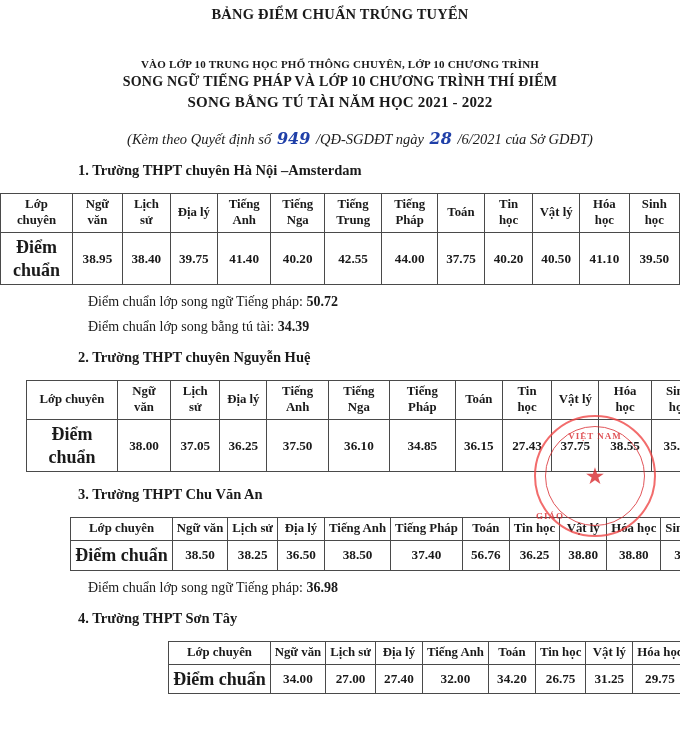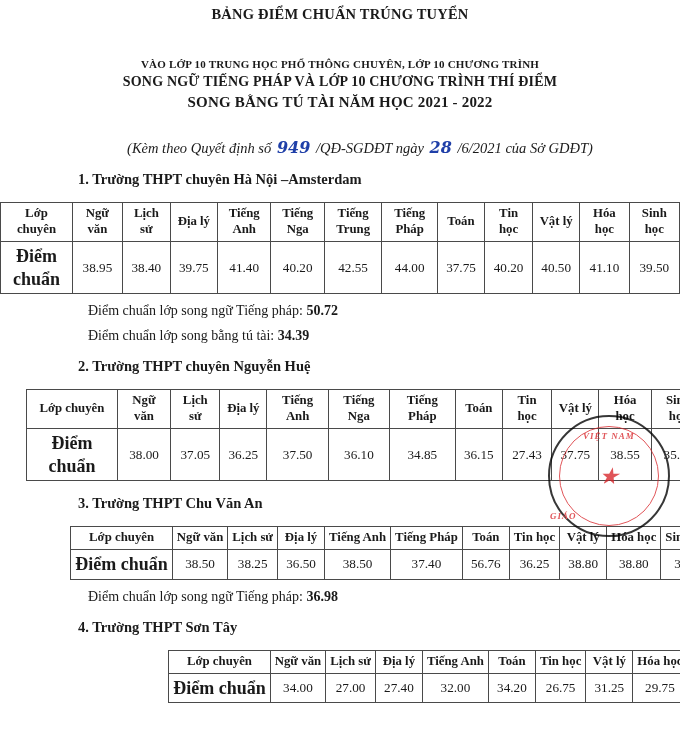--- a/index.html
+++ b/index.html
@@ -21,21 +21,21 @@
   }
   .t1{font-size:14.5px;}
   .t2{font-size:11px;margin-top:32px;}
   .t3{font-size:14px;}
   .t4{font-size:15px;}
 
   .decree{
     text-align:center;
     font-style:italic;
     font-size:14.5px;
-    margin-top:25px;
+    margin-top:16px;
     position:relative;
     padding-left:40px;
   }
   .hand{
     font-family:"DejaVu Serif", serif;
     font-style:italic;
     color:#1f3fa8;
     font-size:16px;
     font-weight:bold;
     padding:0 2px;
@@ -62,50 +62,49 @@
   table.scores td.hdr{
     font-weight:bold;
     font-size:12.8px;
     min-width:38px;
   }
   table.scores td.rowlbl{
     font-weight:bold;
     font-size:18px;
   }
   table.scores td.val{
-    font-weight:normal;
+    font-weight:bold;
     font-size:13.2px;
   }
 
   .note{
     font-size:14px;
     margin:9px 0 0 88px;
   }
   .note b{font-weight:bold;}
   .note .num{font-weight:bold;}
 
   .tbl-wrap{width:100%;margin-top:14px;}
   .tbl-wrap.center{display:flex;justify-content:center;}
   .tbl-wrap.offset2{display:flex;justify-content:center;padding-left:26px;}
   .tbl-wrap.offset3{display:flex;justify-content:center;padding-left:54px;}
   .tbl-wrap.offset4{display:flex;justify-content:center;padding-left:116px;}
 
   
   .seal{
     position:absolute;
-    right:10px;
+    right:24px;
     top:415px;
     width:118px;height:118px;
-    border:2px solid #000000;
+    border:2px solid #ef4444;
     border-radius:50%;
     opacity:.78;
     color:#d8252a;
     font-size:9px;
     font-weight:bold;
-    font-style:italic;
   }
   .seal:before{
     content:"";
     position:absolute;
     left:9px;top:9px;right:9px;bottom:9px;
     border:1px solid #d8252a;
     border-radius:50%;
   }
   .seal .s-star{
     position:absolute;left:50%;top:50%;

